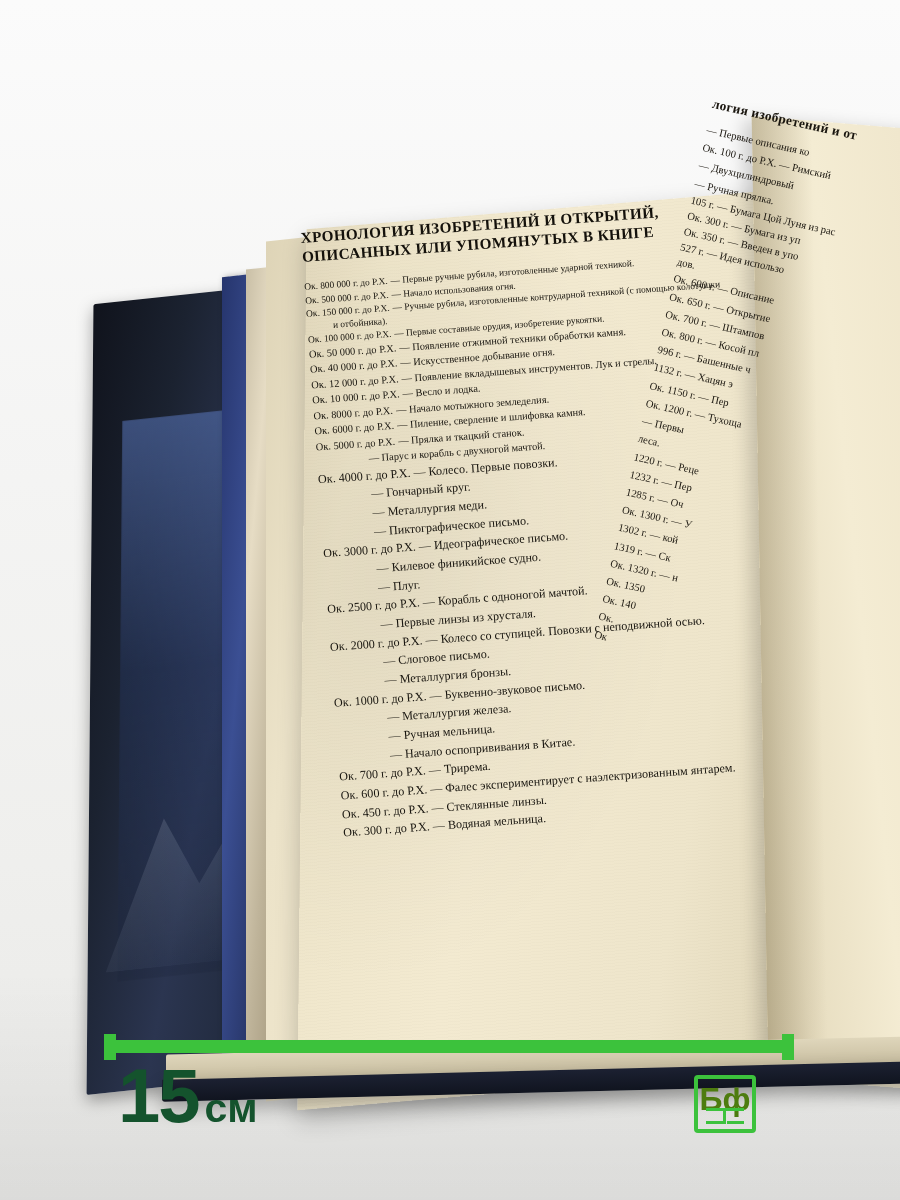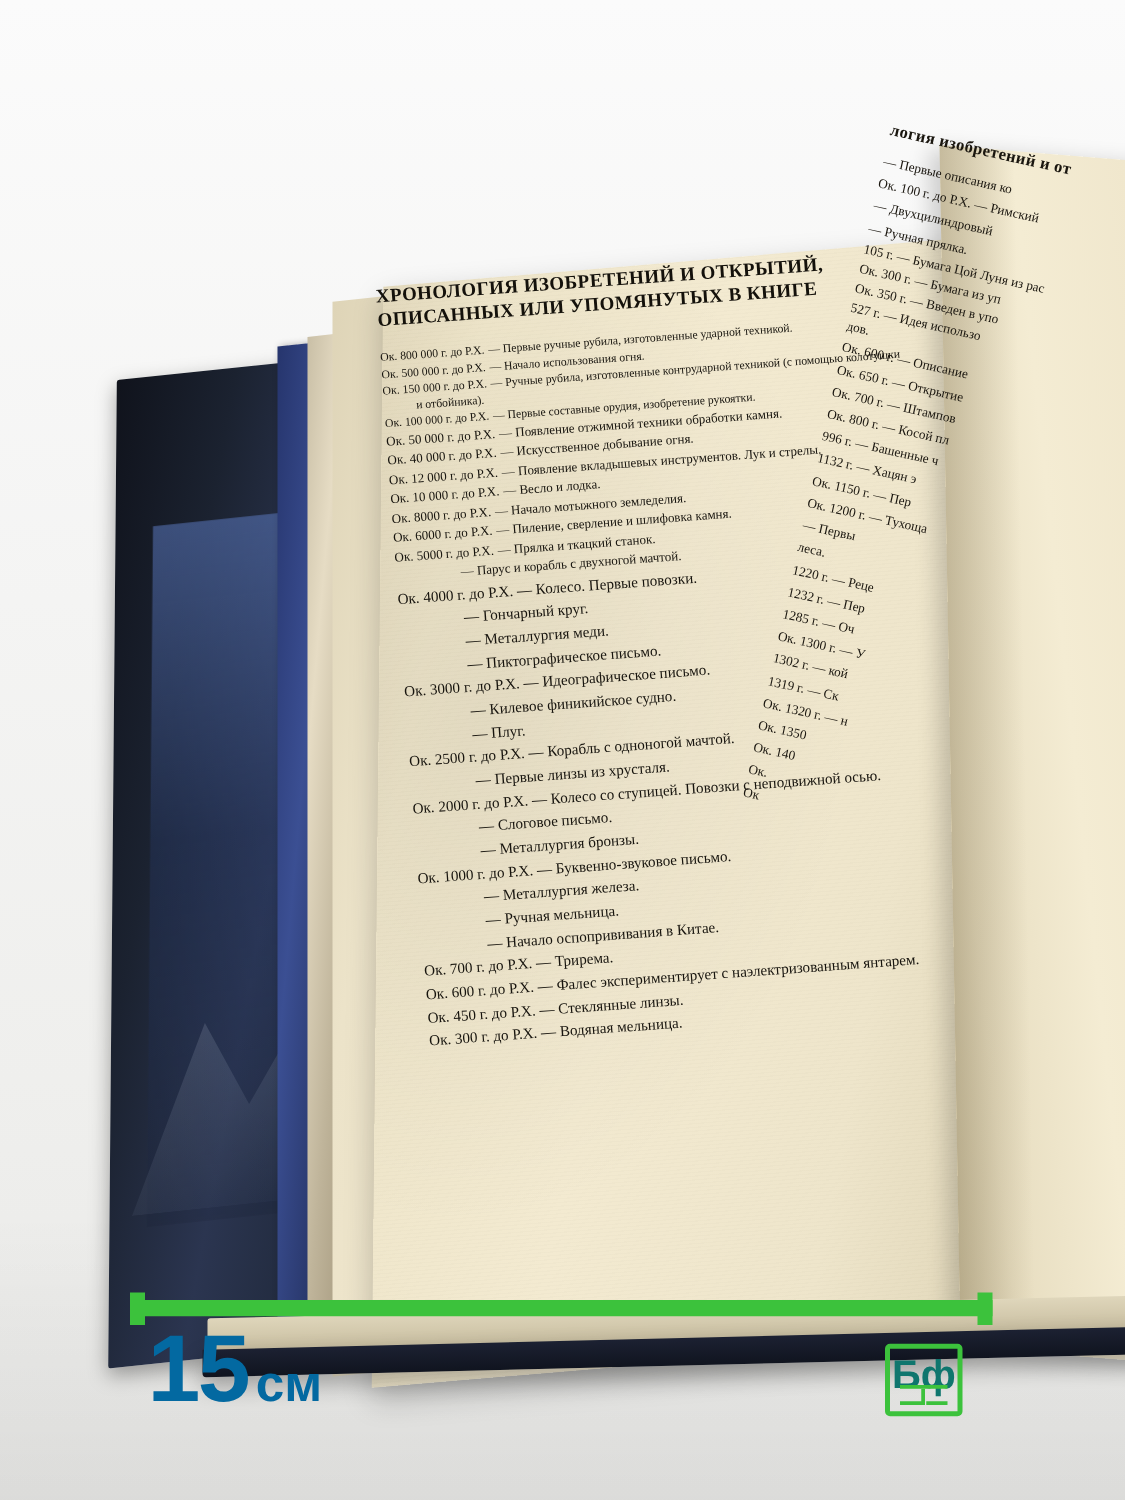--- a/index.html
+++ b/index.html
@@ -272,36 +272,36 @@
     width: 12px; height: 26px;
     background: #3cc23c;
   }
   .ruler-cap.left { left: 0; }
   .ruler-cap.right { right: 0; }
 
   .scale-label {
     position: absolute;
     left: 118px;
     top: 1060px;
-    color: #0369a1;
+    color: #14532d;
     font-family: "Liberation Sans", sans-serif;
     font-weight: bold;
     display: flex;
     align-items: baseline;
   }
   .scale-num { font-size: 76px; letter-spacing: -2px; line-height: 0.95; }
   .scale-unit { font-size: 41px; margin-left: 6px; }
 
   .brand {
     position: absolute;
-    right: 116px;
+    right: 130px;
     top: 1075px;
     display: flex;
     align-items: center;
-    color: #0f766e;
+    color: #4d7c0f;
     font-family: "Liberation Sans", sans-serif;
     margin-left: 10px;
   }
   .brand-mark {
     width: 62px;
     height: 58px;
     border: 4px solid #3cc23c;
     border-radius: 4px;
     margin-right: 14px;
     position: relative;

